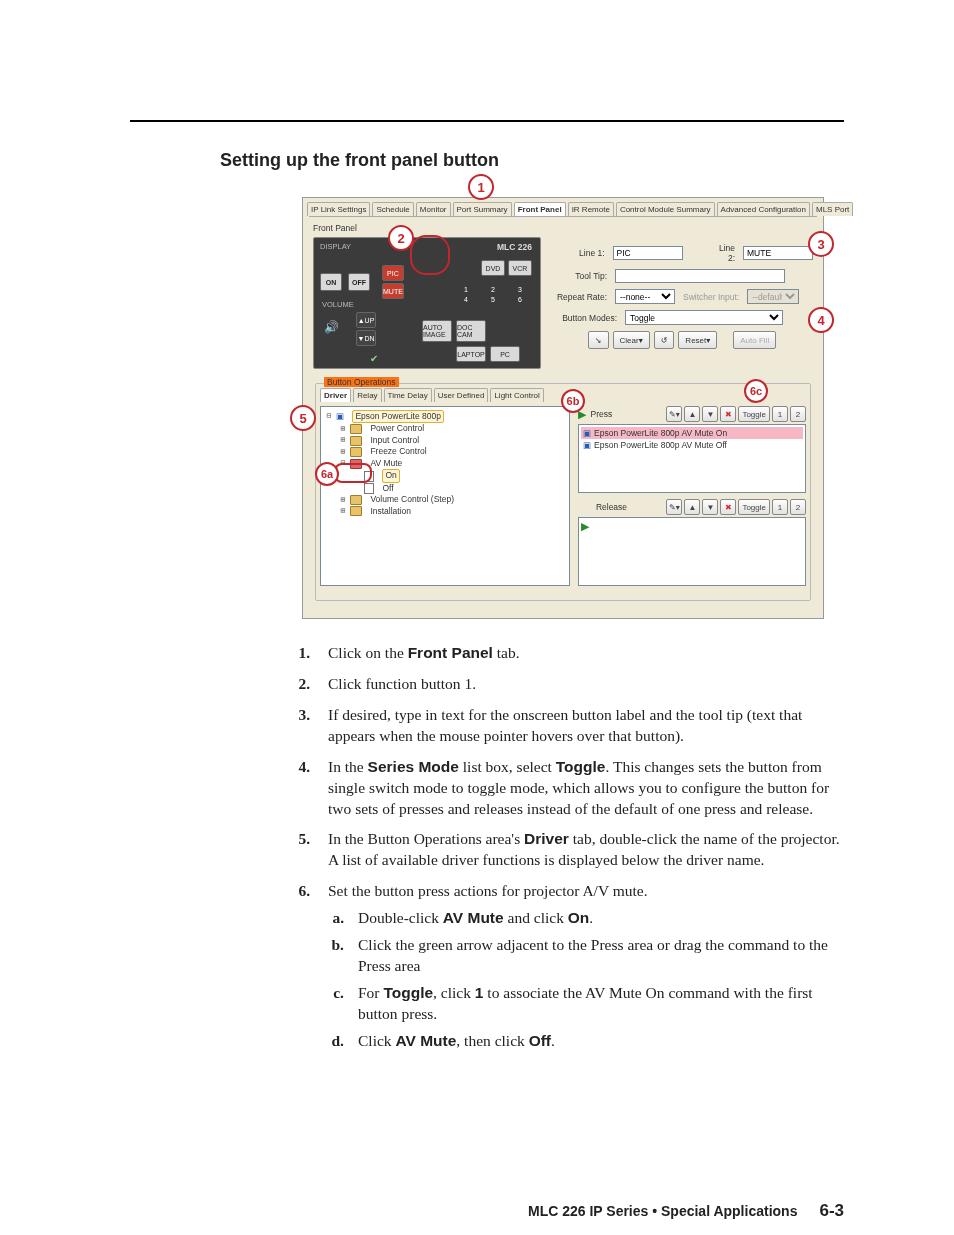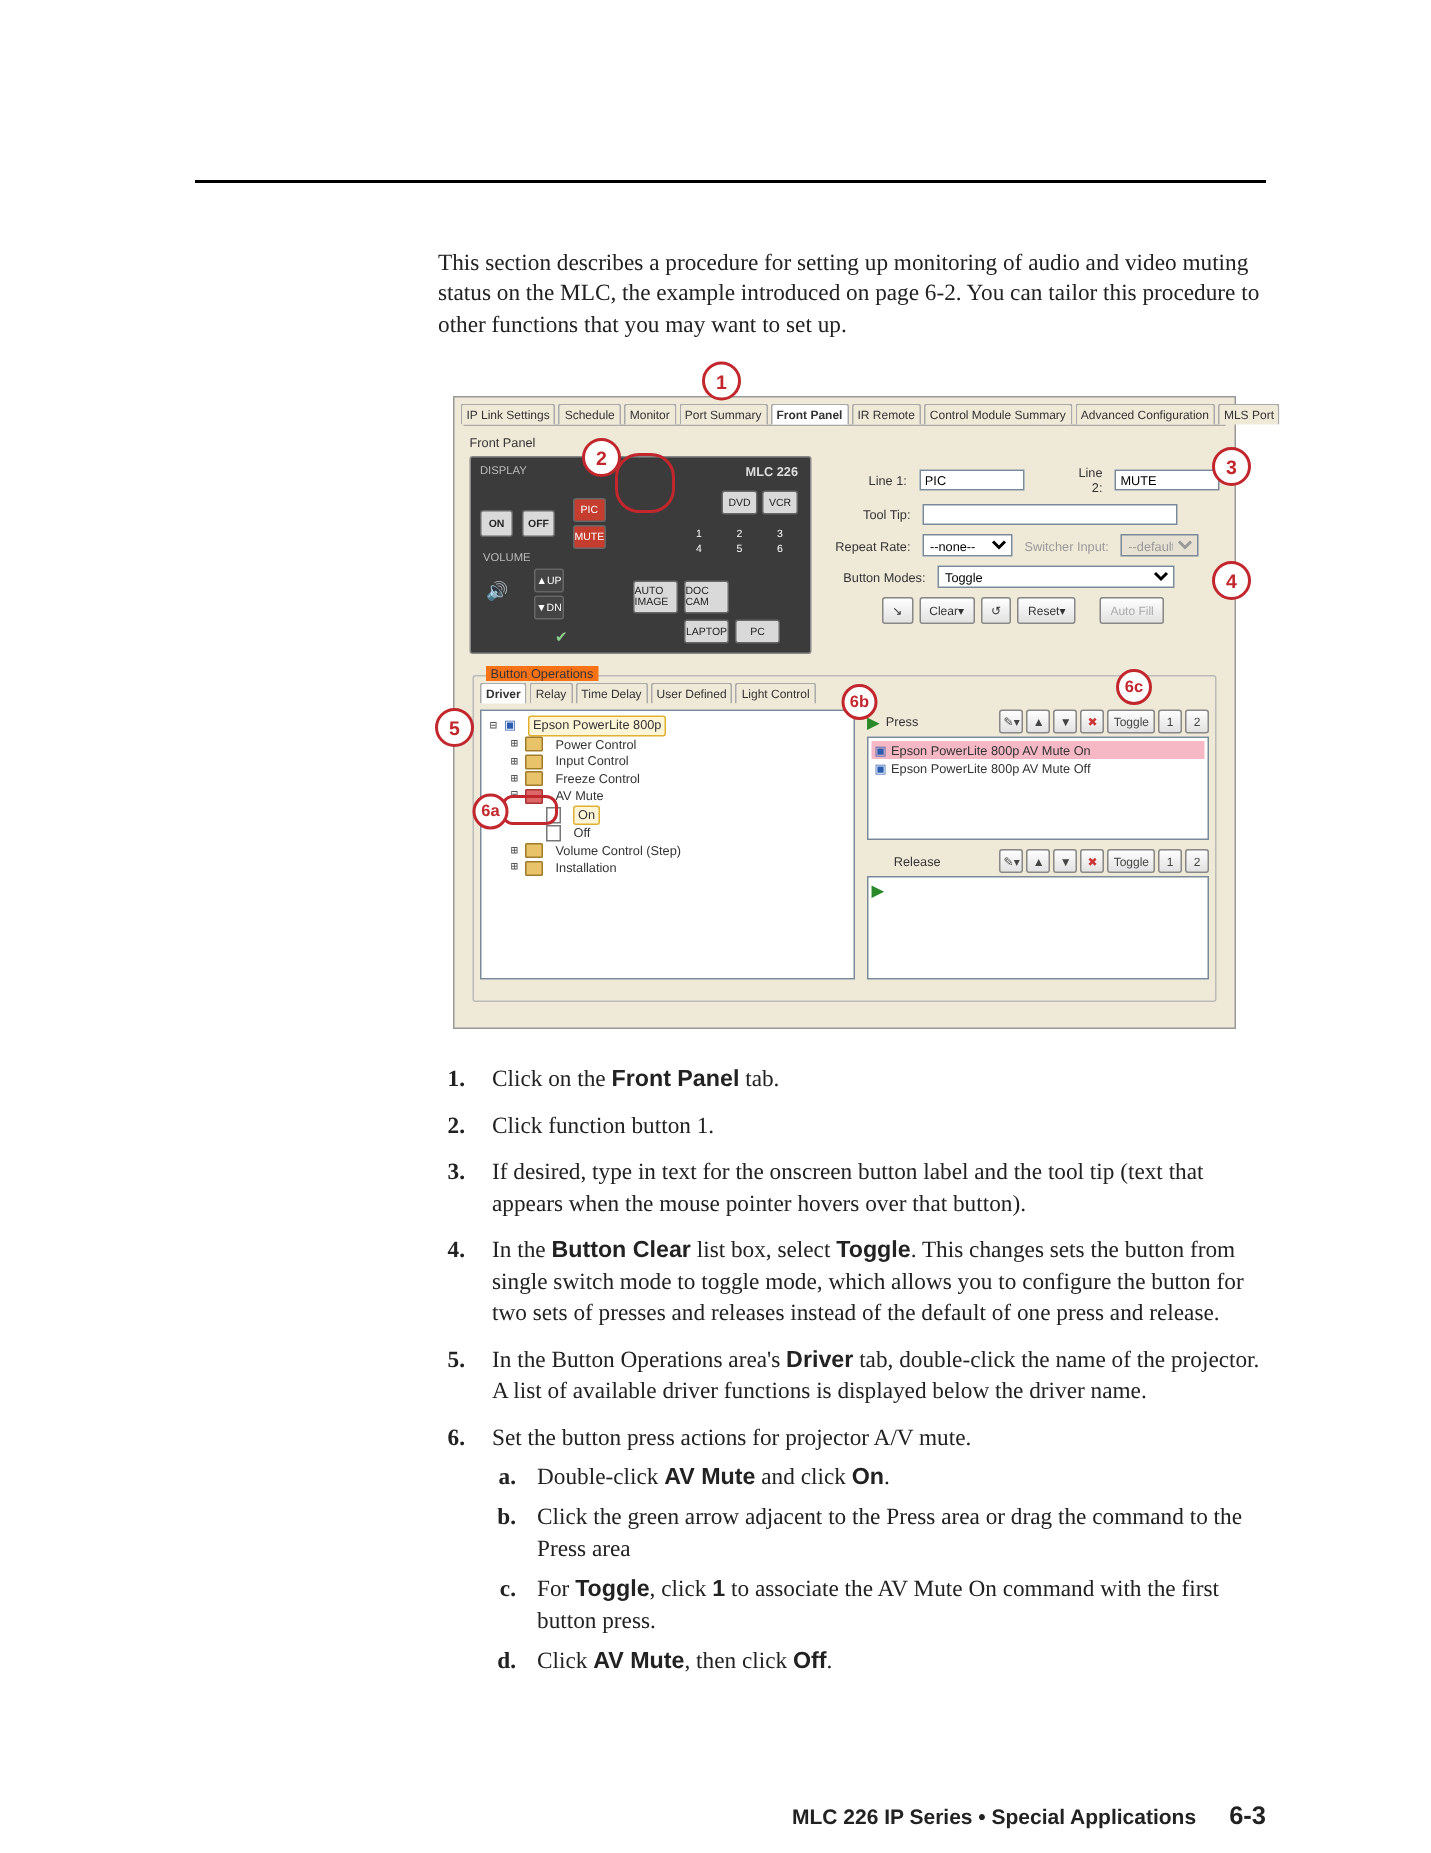--- a/index.html
+++ b/index.html
@@ -399,21 +399,21 @@
   }
   .footer .title { font-weight: bold;}
   .footer .pg { font-weight: bold; font-size: 17px;}
 </style>
 </head>
 <body>
 
 <div class="top-rule"></div>
 
 <div class="content">
-  <p class="intro">This section describes a procedure for setting up monitoring of audio and video muting status on the MLC, the example introduced on page 6-2.  You can tailor this procedure to other functions that you may want to set up.</p>
+  <h2 class="section-title">Setting up the front panel button</h2>
 
   <div class="shot-wrap">
     <div class="shot">
 
       <div class="tabs" id="tabs">
           <div class="tab">IP Link Settings</div>
           <div class="tab">Schedule</div>
           <div class="tab">Monitor</div>
           <div class="tab">Port Summary</div>
           <div class="tab active">Front Panel</div>
@@ -589,21 +589,21 @@
       <div class="step">
         <div class="num">2.</div>
         <div class="step-body">Click function button 1.</div>
       </div>
       <div class="step">
         <div class="num">3.</div>
         <div class="step-body">If desired, type in text for the onscreen button label and the tool tip (text that appears when the mouse pointer hovers over that button).</div>
       </div>
       <div class="step">
         <div class="num">4.</div>
-        <div class="step-body">In the <span class="b">Button Clear</span> list box, select <span class="b">Toggle</span>.  This changes sets the button from single switch mode to toggle mode, which allows you to configure the button for two sets of presses and releases instead of the default of one press and release.</div>
+        <div class="step-body">In the <span class="b">Series Mode</span> list box, select <span class="b">Toggle</span>.  This changes sets the button from single switch mode to toggle mode, which allows you to configure the button for two sets of presses and releases instead of the default of one press and release.</div>
       </div>
       <div class="step">
         <div class="num">5.</div>
         <div class="step-body">In the Button Operations area's <span class="b">Driver</span> tab, double-click the name of the projector.  A list of available driver functions is displayed below the driver name.</div>
       </div>
       <div class="step">
         <div class="num">6.</div>
         <div class="step-body">
           <div>Set the button press actions for projector A/V mute.</div>
           <div class="substeps">

